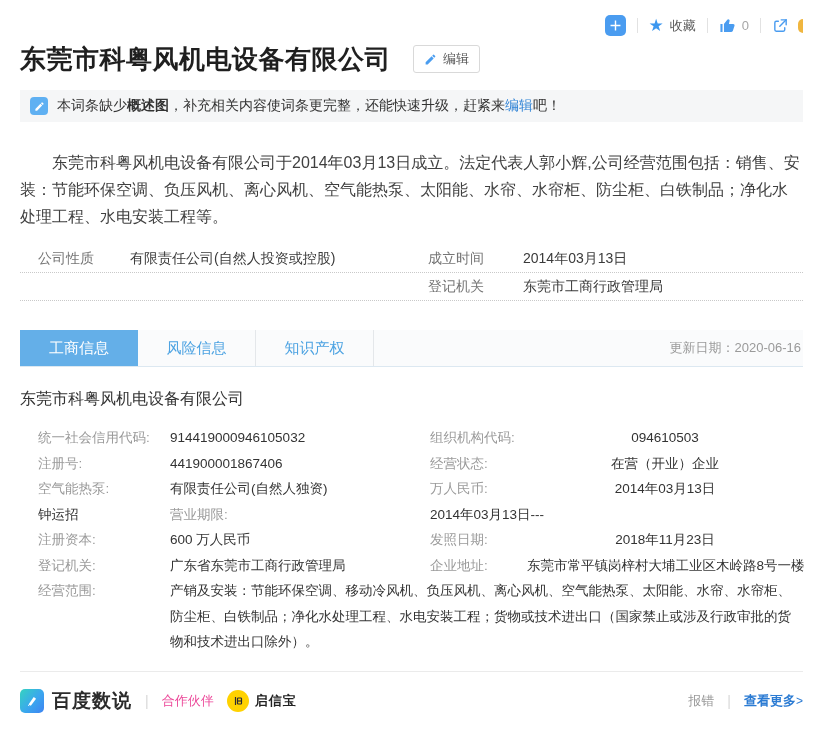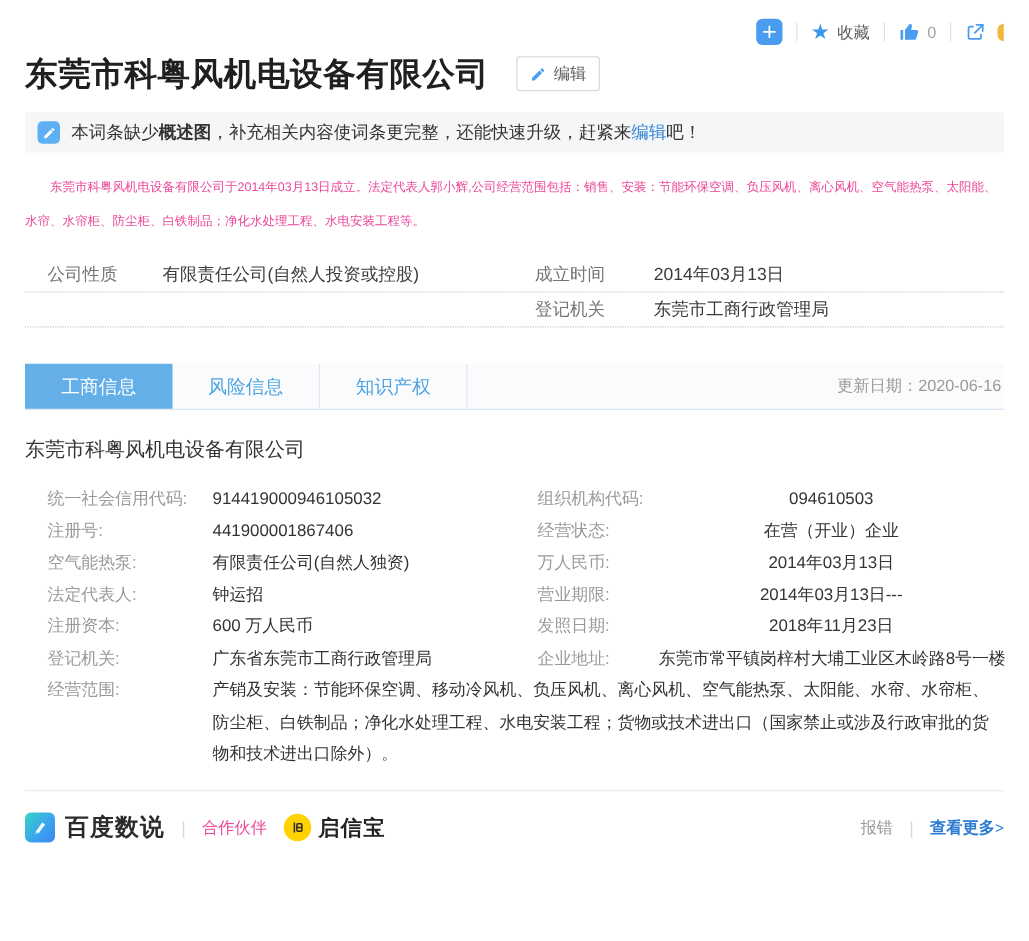--- a/index.html
+++ b/index.html
@@ -48,21 +48,21 @@
   }
   .notice-icon {
     width: 18px; height: 18px; border-radius: 4px; background: #5fb0f2;
     display: flex; align-items: center; justify-content: center; margin-right: 9px; flex: none;
   }
   .notice b { font-weight: 700; }
   .notice .link { color: #3385d6; cursor: pointer; }
 
   
   .summary {
-    margin-top: 15px; font-size: 10px; line-height: 27px; color: #ec4899;
+    margin-top: 27px; font-size: 16px; line-height: 27px; color: #404040;
     text-indent: 2em;
   }
 
   
   .basic-table { margin-top: 15px; font-size: 14px; }
   .brow {
     display: grid; grid-template-columns: 92px 298px 95px 1fr;
     align-items: center; height: 28px; padding-left: 18px;
     border-bottom: 1px dotted #c9c9c9;
   }
@@ -113,21 +113,21 @@
     display: flex; align-items: center; justify-content: center;
   }
   .brand-name { font-size: 19px; font-weight: 700; color: #2b2b2b; letter-spacing: 1px; }
   .f-divider { color: #d8d8d8; margin: 0 13px; font-size: 14px; }
   .partner-label { color: #ec4899; font-size: 13px; }
   .qxb { display: flex; align-items: center; gap: 6px; margin-left: 13px; cursor: pointer; }
   .qxb-logo {
     width: 22px; height: 22px; border-radius: 50%; background: #ffd200;
     display: flex; align-items: center; justify-content: center;
   }
-  .qxb-name { font-size: 17px; font-weight: 700; color: #222; letter-spacing: 1px; }
+  .qxb-name { font-size: 13px; font-weight: 700; color: #222; letter-spacing: 1px; }
   .footer-right { margin-left: auto; display: flex; align-items: center; font-size: 13px; }
   .report-link { color: #999; cursor: pointer; }
   .more-link { color: #2b7bd3; font-weight: 700; cursor: pointer; display: flex; align-items: center; gap: 0; }
   .more-arrow { font-weight: 400; font-size: 12px; }
 </style>
 </head>
 <body>
 
 <div class="page">
 
@@ -218,21 +218,20 @@
       <span class="dlabel">经营状态:</span>
       <span class="dvalue nowrap">在营（开业）企业</span>
     </div>
     <div class="drow">
       <span class="dlabel">空气能热泵:</span>
       <span class="dvalue">有限责任公司(自然人独资)</span>
       <span class="dlabel">万人民币:</span>
       <span class="dvalue nowrap">2014年03月13日</span>
     </div>
     <div class="drow">
-      <span class="dlabel">法定代表人:</span>
       <span class="dvalue">钟运招</span>
       <span class="dlabel">营业期限:</span>
       <span class="dvalue nowrap">2014年03月13日---</span>
     </div>
     <div class="drow">
       <span class="dlabel">注册资本:</span>
       <span class="dvalue">600 万人民币</span>
       <span class="dlabel">发照日期:</span>
       <span class="dvalue nowrap">2018年11月23日</span>
     </div>

